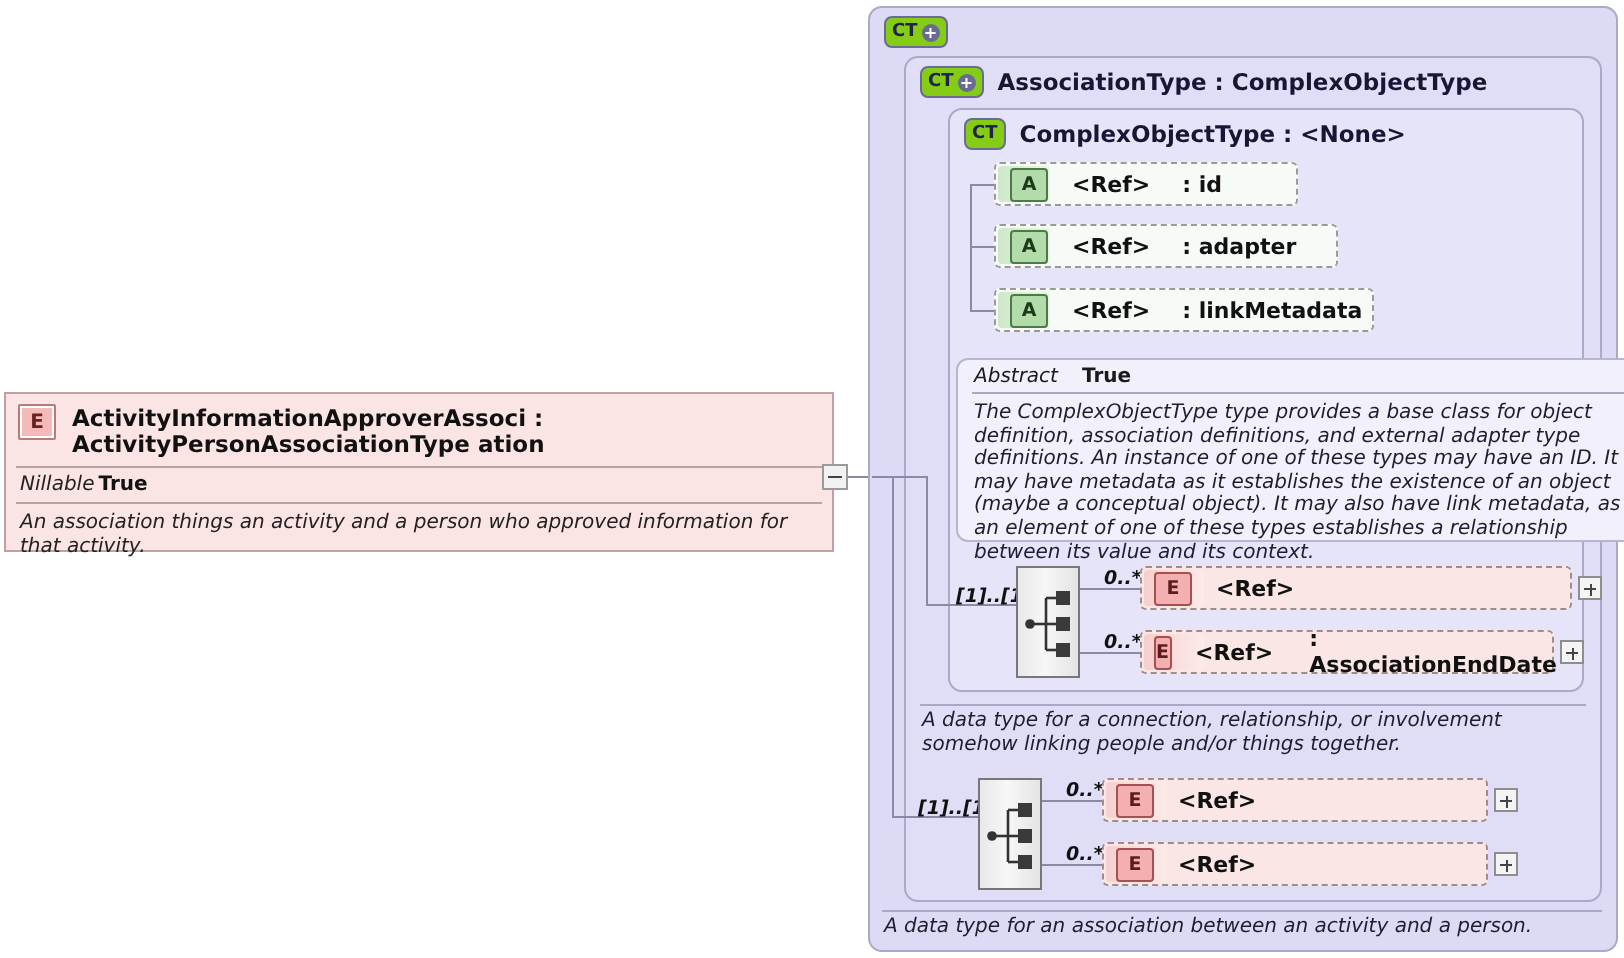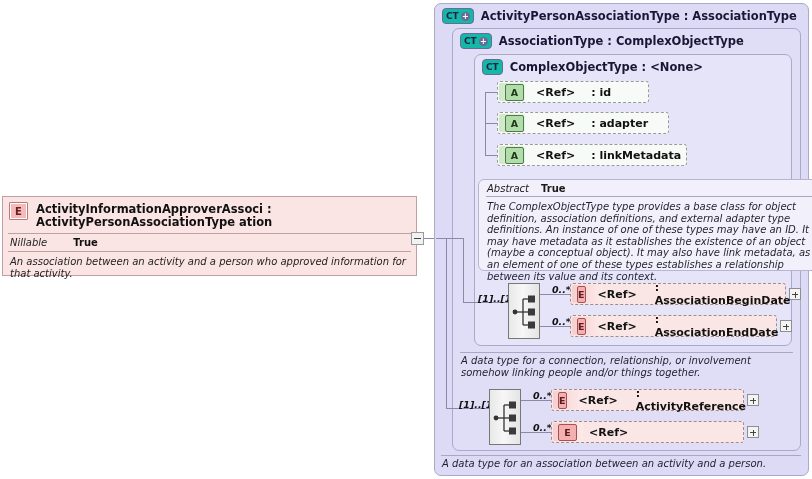--- a/index.html
+++ b/index.html
@@ -22,21 +22,21 @@
     width:17px;height:16px;flex:0 0 17px;border:1px solid #b87a7a;
     background:#f4b9b9;color:#6b2020;font-size:10px;font-weight:bold;
     display:flex;align-items:center;justify-content:center;border-radius:1px;
     box-shadow:0 0 0 1px #fff inset;
   }
   .elembox .title{
     font-size:11.5px;font-weight:bold;color:#111;line-height:13px;
     padding-top:1px;letter-spacing:0px;
   }
   .rowline{height:1px;background:#b9a2a2;margin:0 5px;}
-  .propsrow{display:flex;gap:26px;padding:3px 7px 3px 7px;align-items:baseline;}
+  .propsrow{display:flex;gap:2px;padding:3px 7px 3px 7px;align-items:baseline;}
   .propsrow .k{font-style:italic;font-size:10px;color:#222;}
   .propsrow .v{font-weight:bold;font-size:10px;color:#111;}
   .docrow{padding:4px 7px 0 7px;font-style:italic;font-size:10px;color:#222;line-height:12px;}
 
   
   .minusbox{
     left:411px;top:232px;width:13px;height:13px;background:#f2f2f2;
     border:1px solid #9a9a9a;
   }
   .minusbox:after{
@@ -48,21 +48,21 @@
   
   .panel{border:1px solid #a9a9c8;border-radius:7px;}
   .p1{left:434px;top:3px;width:375px;height:473px;background:#dcdaf4;}
   .p2{left:452px;top:28px;width:349px;height:423px;background:#e0def6;}
   .p3{left:474px;top:54px;width:318px;height:292px;background:#e6e4f9;}
 
   .panel .ptitle{
     display:flex;align-items:center;gap:7px;padding:4px 0 0 7px;
   }
   .ctbadge{
-    height:14px;border:1px solid #6a6a96;border-radius:4px;background:#14b8a6;
+    height:14px;border:1px solid #6a6a96;border-radius:4px;background:#84cc16;
     color:#22224a;font-size:9px;font-weight:bold;display:inline-flex;
     align-items:center;justify-content:center;padding:0 3px;gap:2px;
   }
   .ctplus{
     width:9px;height:9px;border-radius:50%;background:#6a6a96;color:#fff;
     font-size:8px;line-height:9px;display:inline-flex;align-items:center;justify-content:center;
   }
   .ptitle .ptxt{font-size:11.5px;font-weight:bold;color:#171735;}
 
   
@@ -135,33 +135,32 @@
   <div class="hdr">
     <div class="badge">E</div>
     <div class="title">ActivityInformationApproverAssoci : ActivityPersonAssociationType ation</div>
   </div>
   <div class="rowline"></div>
   <div class="propsrow">
     <span class="k">Nillable</span>
     <span class="v">True</span>
   </div>
   <div class="rowline"></div>
-  <div class="docrow">An association between an activity and a person who approved information for that activity.</div>
+  <div class="docrow">An association things an activity and a person who approved information for that activity.</div>
 </div>
 
 <div class="abs minusbox"></div>
 <div class="abs hline" style="left:424px;top:238px;width:12px;"></div>
 
 <div class="abs panel p1">
   <div class="ptitle">
     <span class="ctbadge">
       <span>CT</span>
       <span class="ctplus">+</span>
     </span>
-    <span class="ptxt">ActivityPersonAssociationType : AssociationType</span>
   </div>
 </div>
 
 <div class="abs panel p2">
   <div class="ptitle">
     <span class="ctbadge">
       <span>CT</span>
       <span class="ctplus">+</span>
     </span>
     <span class="ptxt">AssociationType : ComplexObjectType</span>
@@ -233,21 +232,20 @@
 
 <div class="abs hline" style="left:540px;top:294px;width:30px;"></div>
 <div class="abs hline" style="left:540px;top:326px;width:30px;"></div>
 <div class="occ" style="left:552px;top:284px;">0..*</div>
 <div class="occ" style="left:552px;top:316px;">0..*</div>
 
 <div class="abs elemref" style="left:570px;top:283px;width:216px;">
   <span class="inner"></span>
   <span class="ebadge">E</span>
   <span class="ref">&lt;Ref&gt;</span>
-  <span class="nm">: AssociationBeginDate</span>
 </div>
 <div class="abs plusbox" style="left:789px;top:288px;"></div>
 
 <div class="abs elemref" style="left:570px;top:315px;width:207px;">
   <span class="inner"></span>
   <span class="ebadge">E</span>
   <span class="ref">&lt;Ref&gt;</span>
   <span class="nm">: AssociationEndDate</span>
 </div>
 <div class="abs plusbox" style="left:780px;top:320px;"></div>
@@ -275,21 +273,20 @@
 
 <div class="abs hline" style="left:521px;top:400px;width:30px;"></div>
 <div class="abs hline" style="left:521px;top:432px;width:30px;"></div>
 <div class="occ" style="left:533px;top:390px;">0..*</div>
 <div class="occ" style="left:533px;top:422px;">0..*</div>
 
 <div class="abs elemref" style="left:551px;top:389px;width:193px;">
   <span class="inner"></span>
   <span class="ebadge">E</span>
   <span class="ref">&lt;Ref&gt;</span>
-  <span class="nm">: ActivityReference</span>
 </div>
 <div class="abs plusbox" style="left:747px;top:394px;"></div>
 
 <div class="abs elemref" style="left:551px;top:421px;width:193px;">
   <span class="inner"></span>
   <span class="ebadge">E</span>
   <span class="ref">&lt;Ref&gt;</span>
 </div>
 <div class="abs plusbox" style="left:747px;top:426px;"></div>
 

